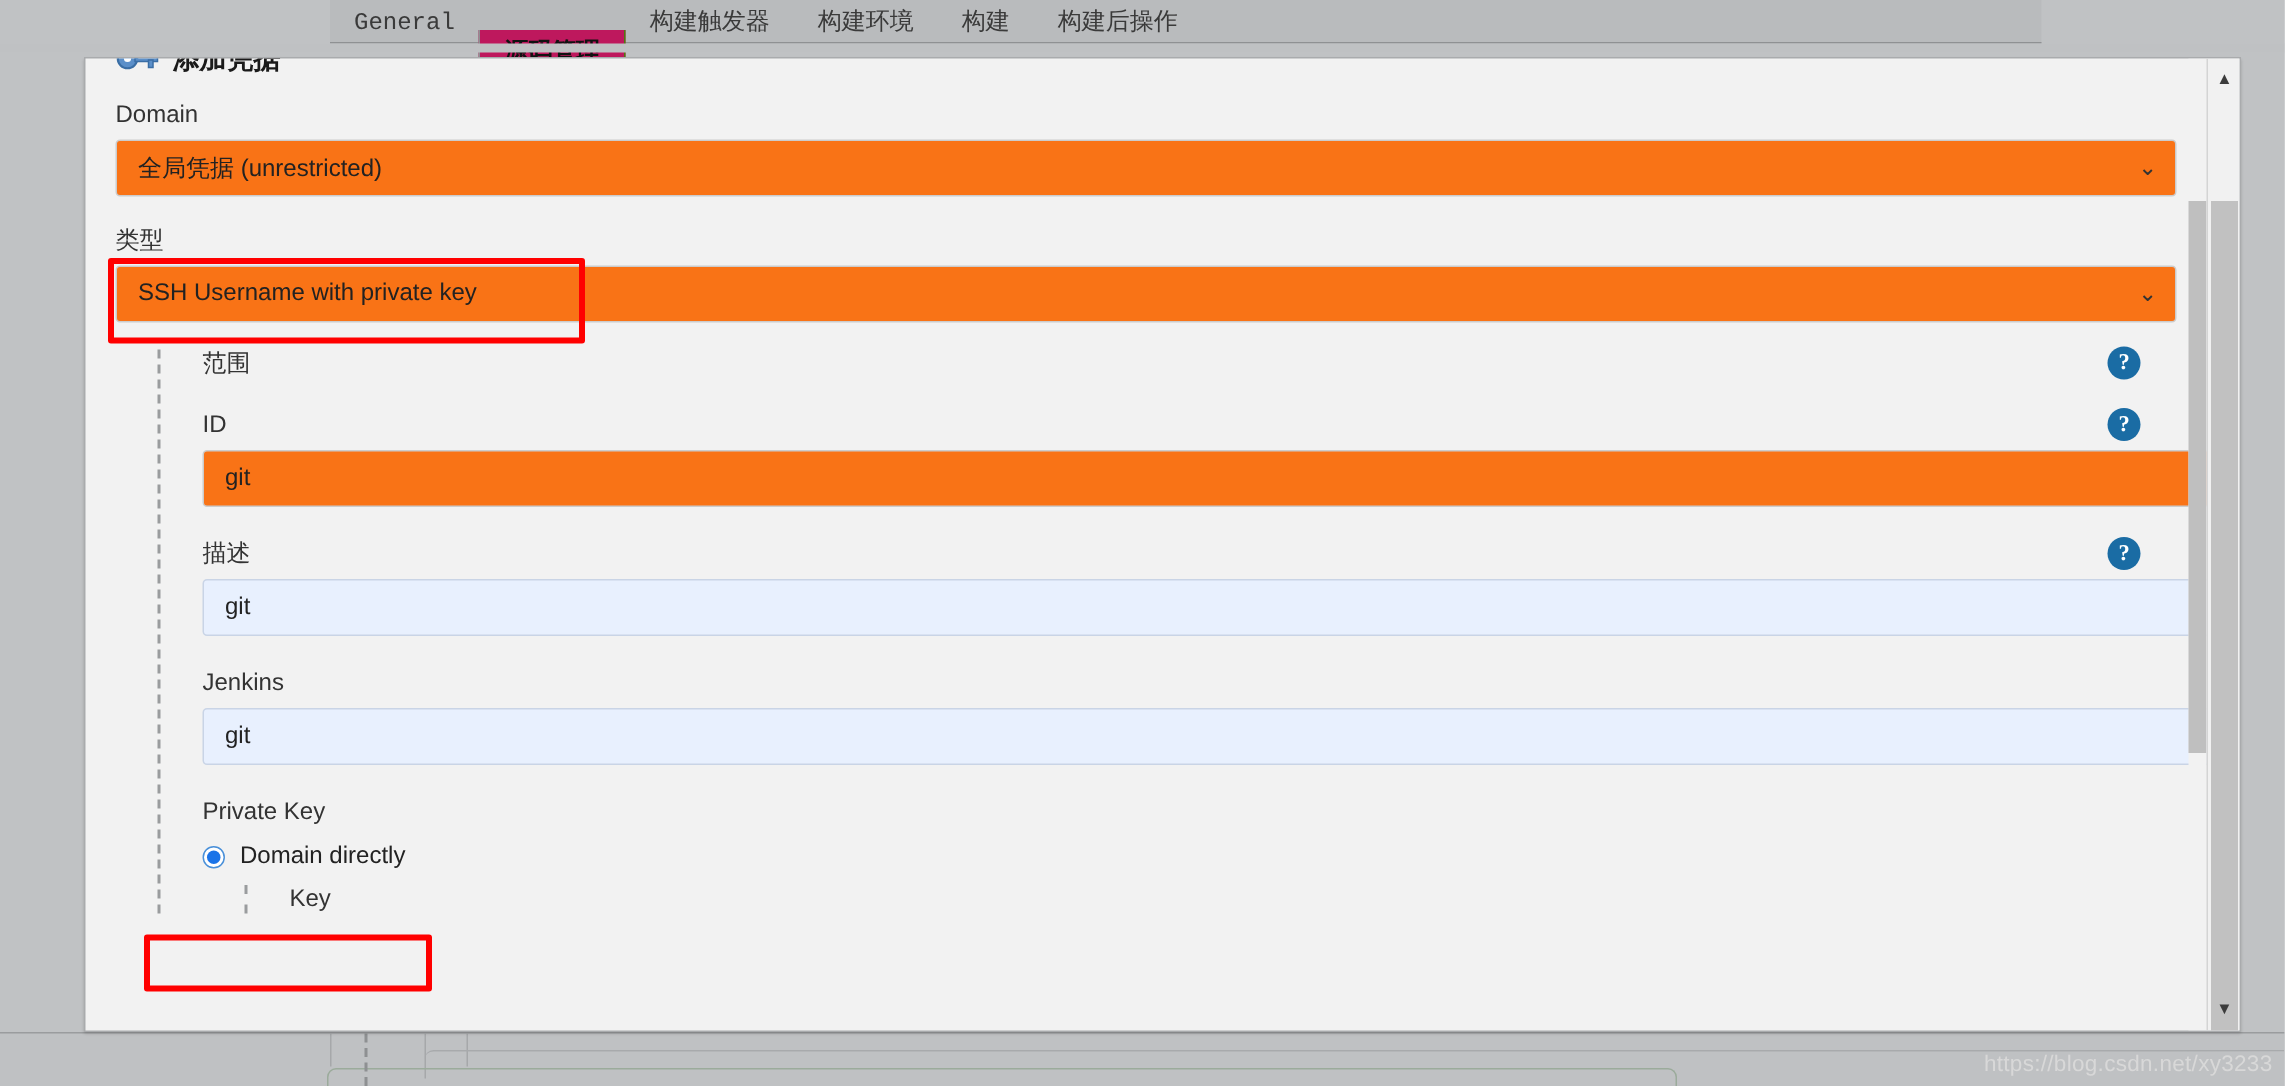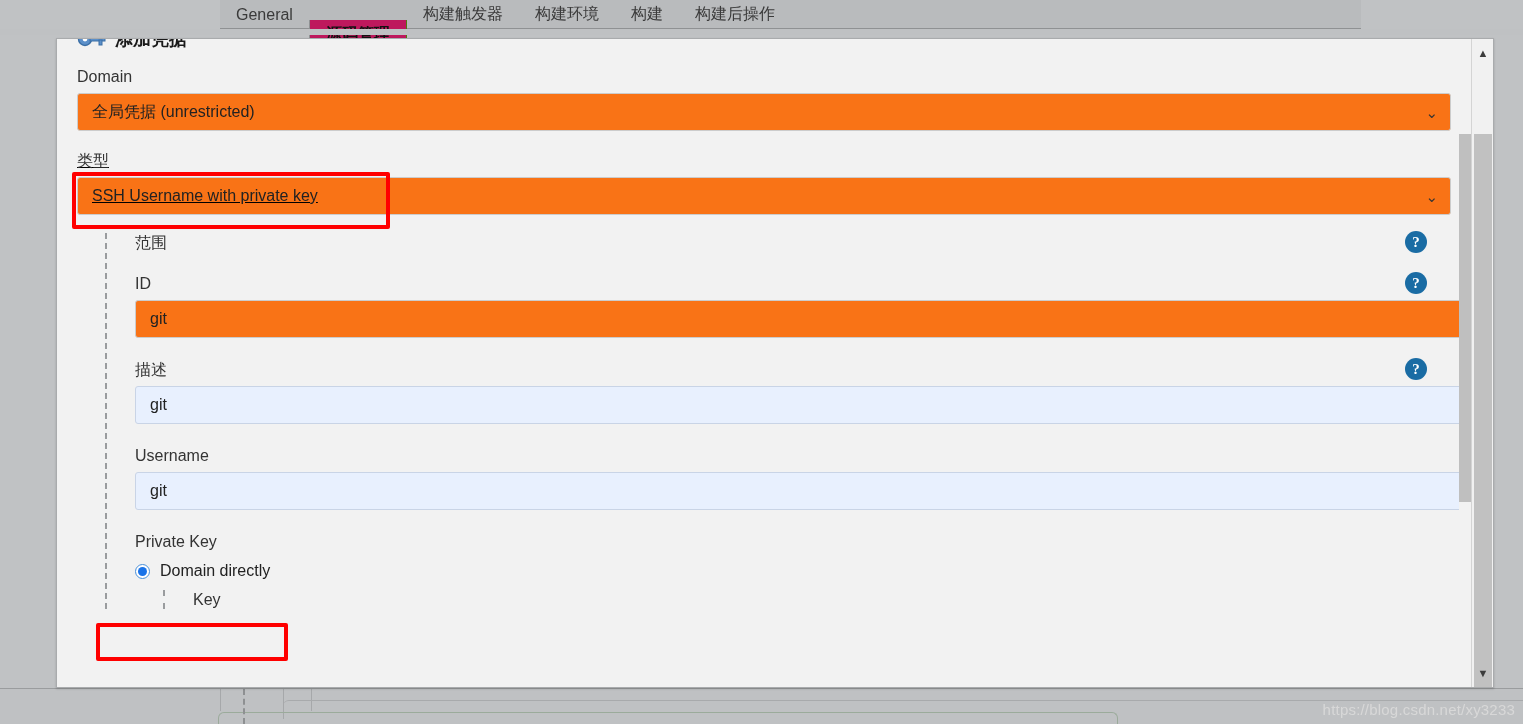--- a/index.html
+++ b/index.html
@@ -16,21 +16,21 @@
   .bg-tabbar {
     position: absolute; left: 220px; top: 0; width: 1141px; height: 29px;
     background: #b9bbbd; border-bottom: 1px solid #8f9193;
   }
   .bg-tabs {
     position: absolute; left: 220px; top: 0; height: 29px;
     display: flex; align-items: center;
   }
   .bg-tab {
     height: 29px; display: flex; align-items: center; justify-content: center;
-    padding: 0 16px; font-size: 16px; color: #3a3a3a; white-space: nowrap;
+    padding: 0 16px; font-size: 16px; color: #3a3a3a; white-space: nowrap; font-family: Liberation Mono, monospace;
   }
   .bg-tab.active {
     background: #be185d; font-weight: bold; color: #111;
     border-left: 1px solid #8f9193; border-right: 1px solid #4d7c0f; margin-top: 39px;
   }
   .bg-strip {
     position: absolute; left: 0; top: 29px; width: 1523px; height: 6px;
     background: #bfc1c3;
   }
 
@@ -224,21 +224,21 @@
     <div class="dialog-body">
 
       <div class="row" style="margin-top:4px;">
         <div class="field-label">Domain</div>
         <div class="control">
           <span>全局凭据 (unrestricted)</span>
           <span class="chevron">⌄</span>
         </div>
       </div>
 
-      <div class="row" style="margin-top:20px;text-decoration:underline;">
+      <div class="row" style="margin-top:20px;">
         <div class="field-label">类型</div>
         <div class="control">
           <span>SSH Username with private key</span>
           <span class="chevron">⌄</span>
         </div>
       </div>
 
       <div class="nested" style="margin-top:18px;">
 
         <div class="row">
@@ -256,21 +256,21 @@
 
         <div class="row" style="margin-top:22px;">
           <div class="field-label">描述</div>
           <div class="help-icon">?</div>
           <div class="control autofill">
             <span>git</span>
           </div>
         </div>
 
         <div class="row" style="margin-top:22px;">
-          <div class="field-label">Username</div>
+          <div class="field-label">Jenkins</div>
           <div class="control autofill">
             <span>git</span>
           </div>
         </div>
 
         <div class="row" style="margin-top:22px;">
           <div class="field-label">Private Key</div>
           <div class="radio-row">
             <span class="radio">
               <span class="dot"></span>

